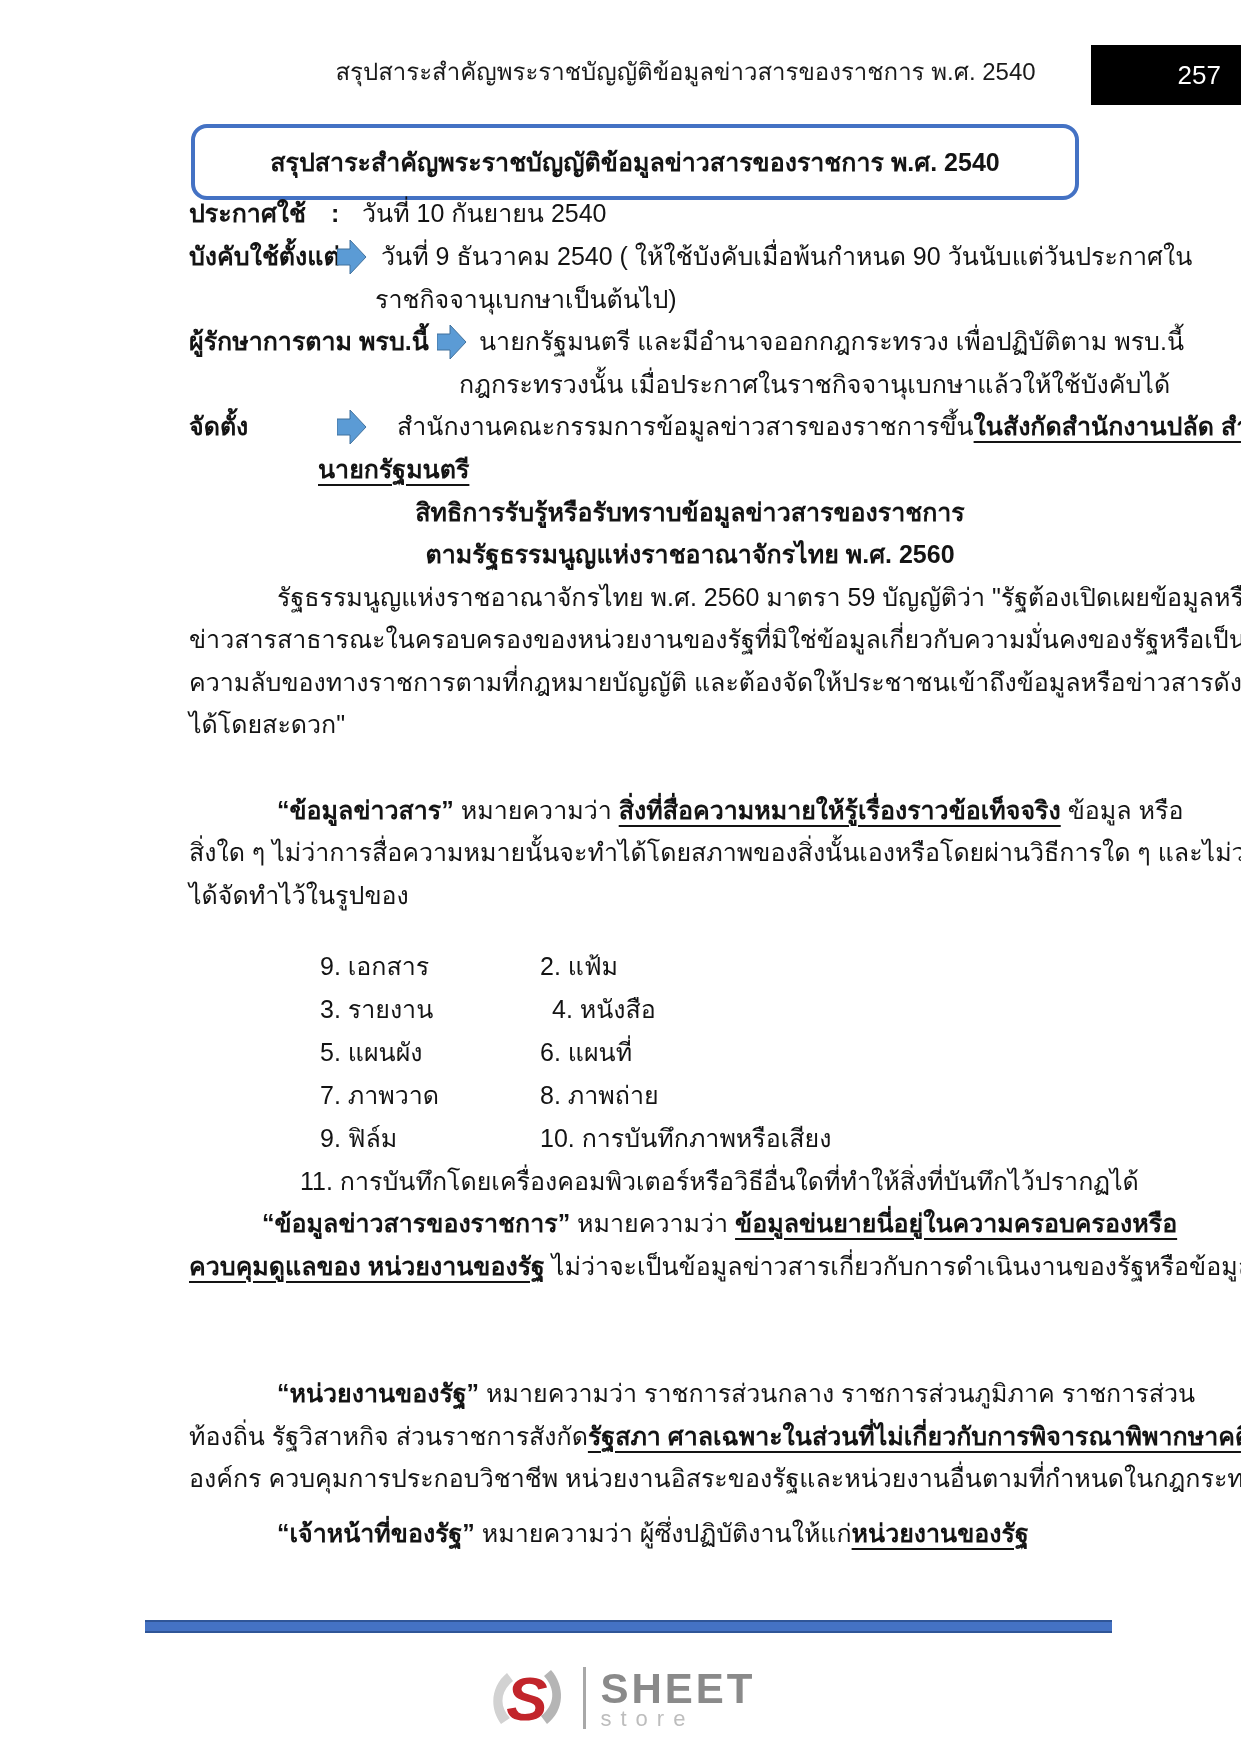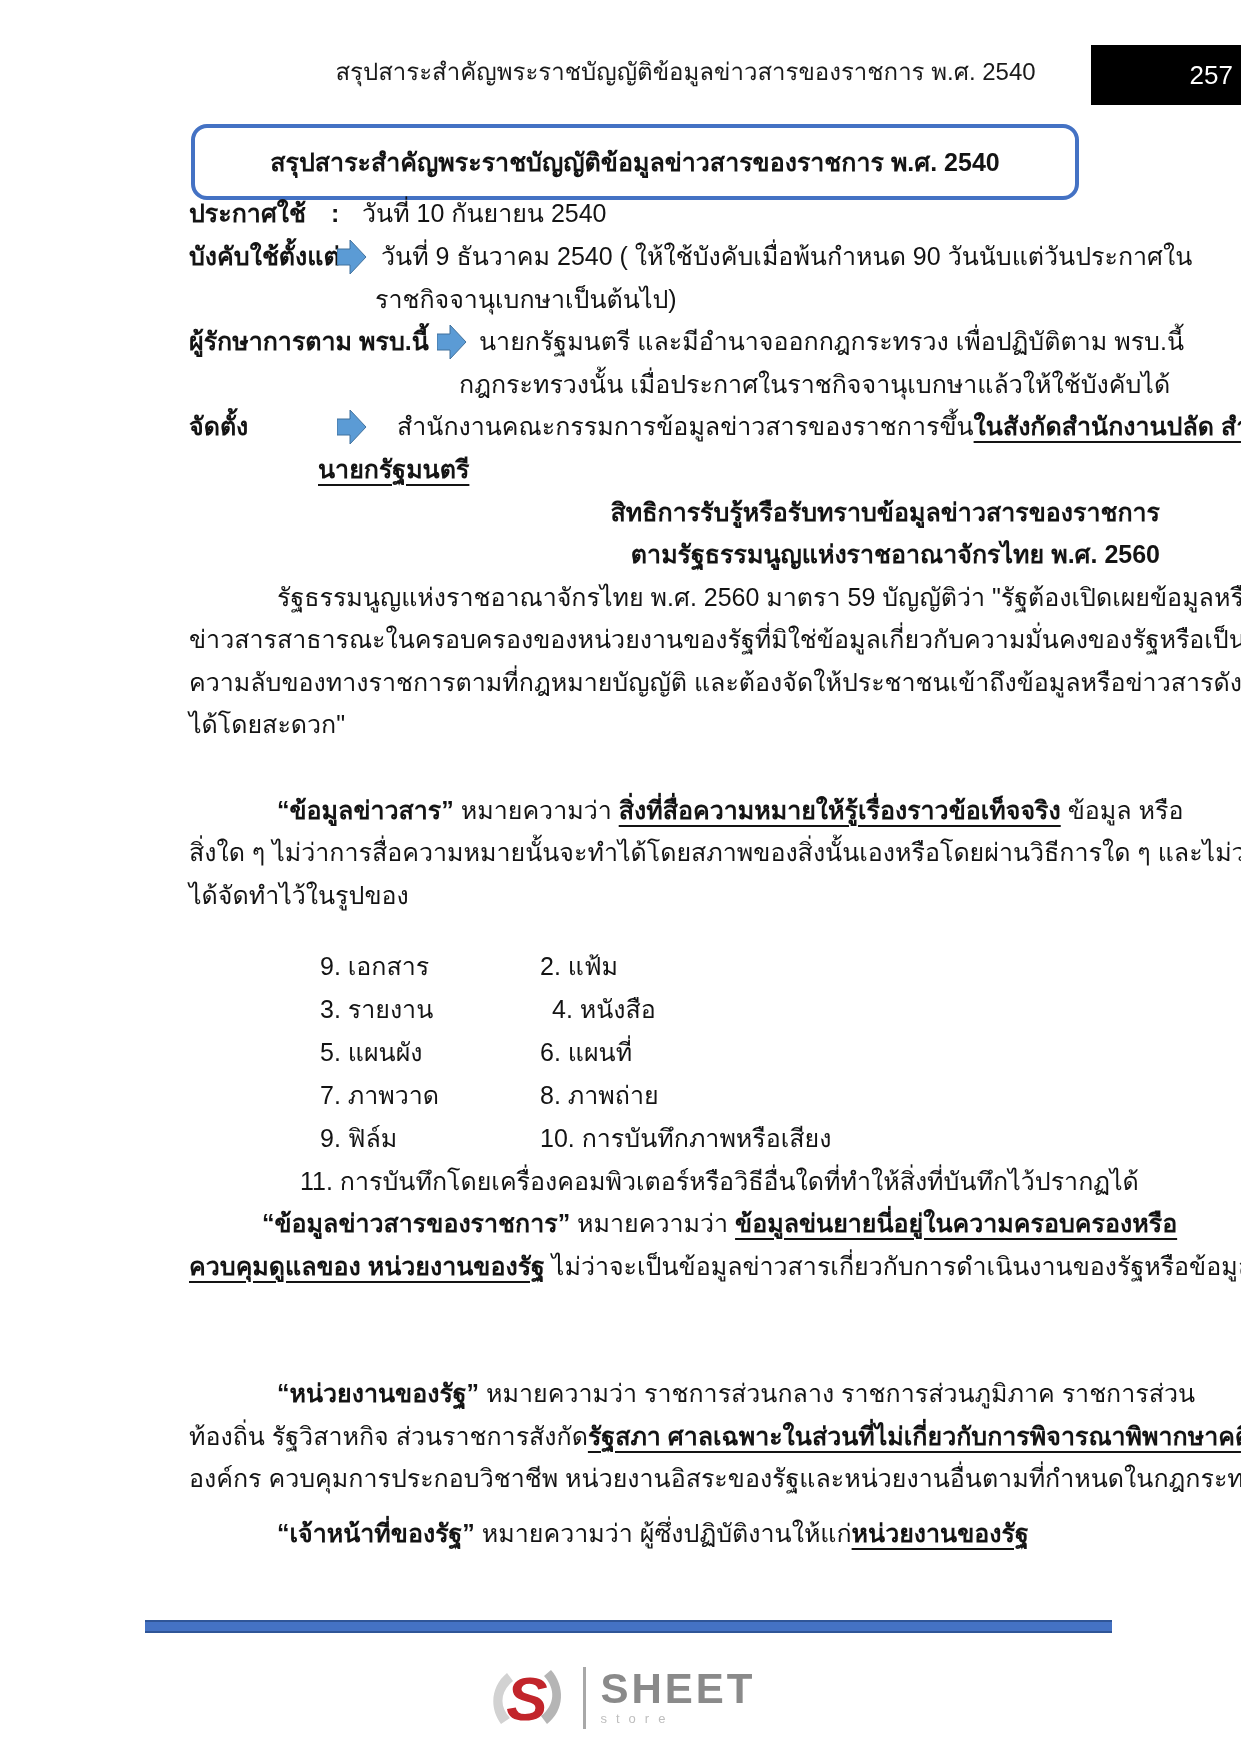--- a/index.html
+++ b/index.html
@@ -11,46 +11,46 @@
   .al{position:absolute; white-space:nowrap; line-height:42px; height:42px;}
   .b{font-weight:700;}
   .u{font-weight:700; text-decoration:underline; text-decoration-thickness:2px; text-underline-offset:6px;}
   .running-header{
     position:absolute; top:52px; left:0; width:100%; box-sizing:border-box;
     padding-left:130px; text-align:center; font-size:24px; color:#1a1a1a;
   }
   .page-number-box{
     position:absolute; top:45px; right:0; width:150px; height:60px; background:#000;
     color:#fff; display:flex; align-items:center; justify-content:flex-end;
-    padding-right:8px; box-sizing:border-box; font-size:26px;
+    padding-right:20px; box-sizing:border-box; font-size:26px;
   }
   .title-box{
     position:absolute; top:124px; left:191px; width:888px; height:76px;
     border:4px solid #4472C4; border-radius:16px; box-sizing:border-box;
     display:flex; align-items:center; justify-content:center;
     font-weight:700; font-size:25px; background:#fff;
   }
   .center-heading{
-    position:absolute; left:220px; width:940px; text-align:right;
+    position:absolute; left:220px; width:940px; text-align:center;
     font-weight:700; line-height:42px; height:42px; white-space:nowrap;
   }
   .arrow-icon{position:absolute; width:30px; height:34px;}
   .footer-bar{
     position:absolute; top:1620px; left:145px; width:967px; height:13px;
     background:#4472C4; border-top:2px solid #2F5597; border-bottom:2px solid #2F5597;
     box-sizing:border-box;
   }
   .footer-logo{
     position:absolute; top:1648px; left:0; width:100%; height:100px;
     display:flex; align-items:center; justify-content:center; gap:14px;
   }
   .logo-divider{width:3px; height:62px; background:#a8a8a8;}
   .brand-col{display:flex; flex-direction:column; align-items:flex-start;text-align:center;}
   .brand-name{font-size:42px; font-weight:700; color:#8a8a8a; letter-spacing:3px; line-height:42px;}
-  .brand-sub{font-size:13px; color:#bdbdbd; letter-spacing:9px; line-height:18px; margin-top:0;}
+  .brand-sub{font-size:22px; color:#bdbdbd; letter-spacing:9px; line-height:18px; margin-top:0;}
 </style>
 </head>
 <body>
 
 <div class="page">
 
   <div class="running-header">สรุปสาระสำคัญพระราชบัญญัติข้อมูลข่าวสารของราชการ พ.ศ. 2540</div>
   <div class="page-number-box">
     <span>257</span>
   </div>

